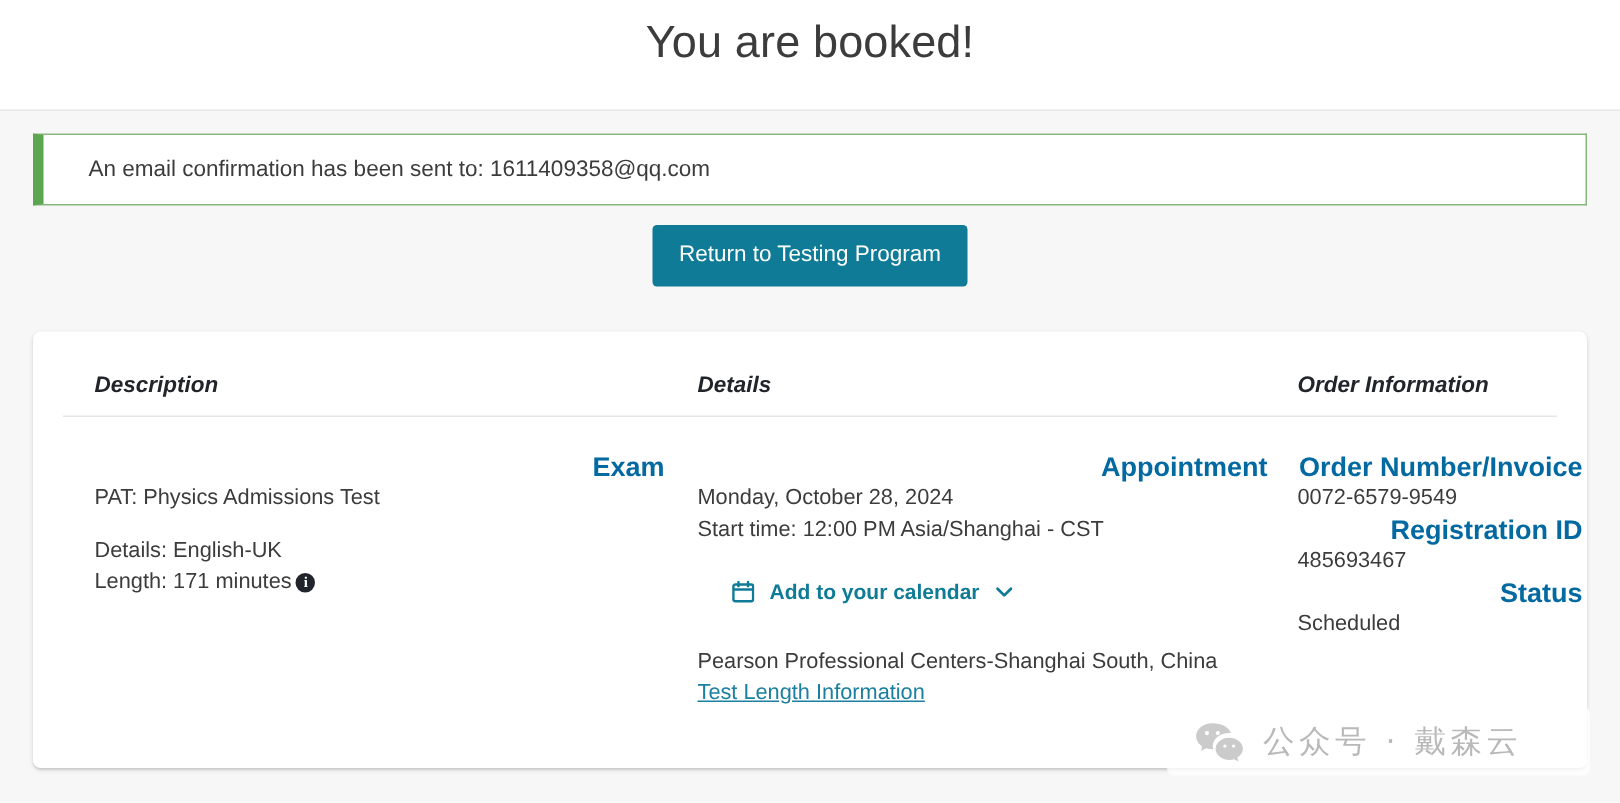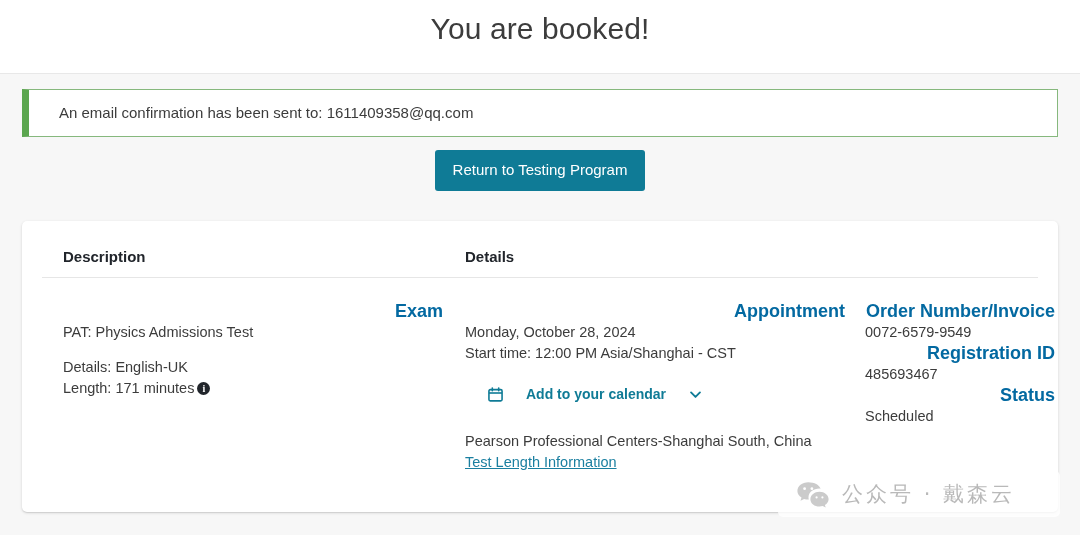--- a/index.html
+++ b/index.html
@@ -108,20 +108,21 @@
   .card-inner {
     position: relative;
     width: 100%;
     height: 100%;
     padding: 0 20px;
   }
 
   .col-heads {
     position: relative;
     height: 56px;
+    font-style: italic;
   }
 
   .col-head {
     position: absolute;
     top: 26px;
     font-size: 15px;
     font-weight: bold;
     color: #21252b;
     line-height: 20px;
   }
@@ -190,21 +191,21 @@
     vertical-align: 1px;
     margin-left: 3px;
     font-family: "Liberation Serif", serif;
     cursor: pointer;
   }
 
   
   .cal-link {
     display: flex;
     align-items: center;
-    gap: 23px;
+    gap: 10px;
     margin-top: 20px;
     margin-left: 2px;
     color: #0f7b96;
     font-weight: bold;
     font-size: 14px;
     cursor: pointer;
     width: fit-content;
     padding-left: 21px;
   }
 
@@ -263,20 +264,21 @@
 <div class="btn-row">
   <button class="btn-primary">Return to Testing Program</button>
 </div>
 
 <div class="card">
   <div class="card-inner">
 
     <div class="col-heads">
       <div class="col-head c1">Description</div>
       <div class="col-head c2">Details</div>
+      <div class="col-head c3">Order Information</div>
     </div>
 
     <div class="card-divider"></div>
 
     <div class="cols">
 
       <div class="col c1">
         <div class="lbl">Exam</div>
         <div class="val">PAT: Physics Admissions Test</div>
         <div class="spacer"></div>

